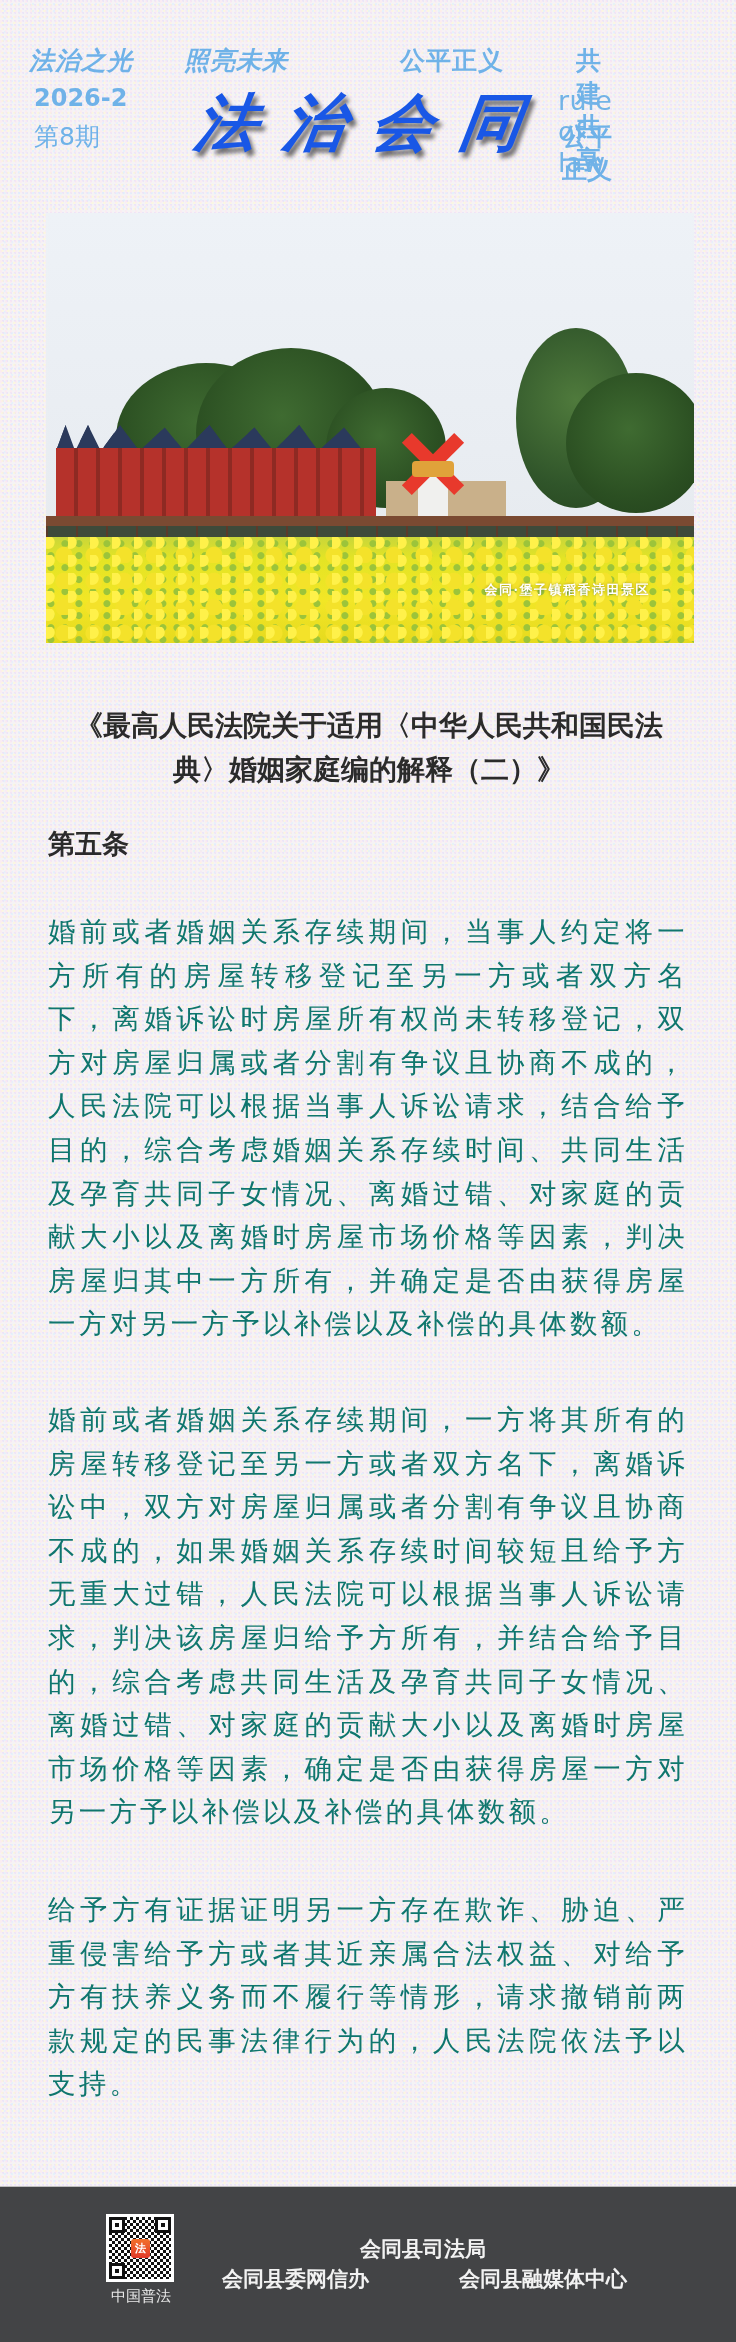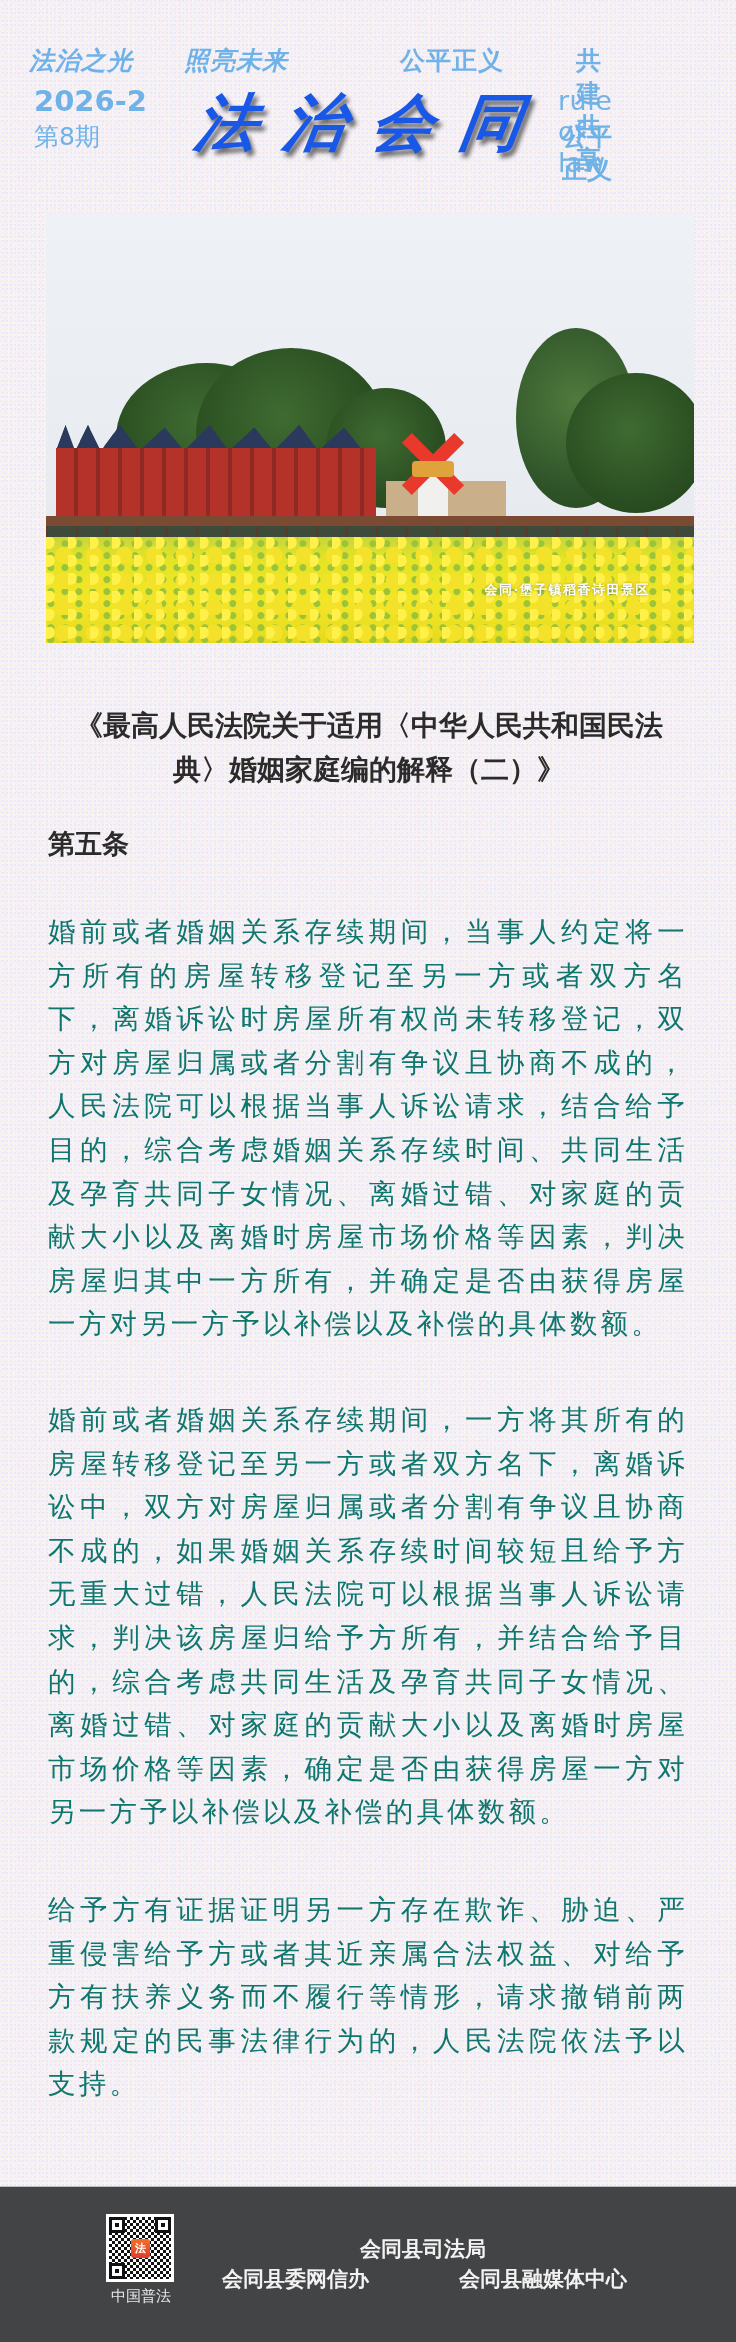--- a/index.html
+++ b/index.html
@@ -28,21 +28,21 @@
     font-weight: bold; font-style: italic;
     font-size: 25px; letter-spacing: 1px;
     color: #6fb2e8;
   }
   .slogan.s1 { left: 29px; }
   .slogan.s2 { left: 184px; }
   .slogan.s3 { left: 400px; font-style: normal; }
   .slogan.s4 { left: 576px; font-style: normal; }
   .issue-date {
     position: absolute; left: 34px; top: 84px;
-    font-weight: bold; font-size: 29px; color: #6fb2e8;
+    font-weight: bold; font-size: 24px; color: #6fb2e8;
   }
   .issue-no {
     position: absolute; left: 34px; top: 120px;
     font-size: 25px; color: #6fb2e8;
   }
   .masthead {
     position: absolute; left: 196px; top: 92px;
     font-family: "DejaVu Serif", serif;
     font-weight: bold; font-style: italic;
     font-size: 62px; letter-spacing: 26px;

